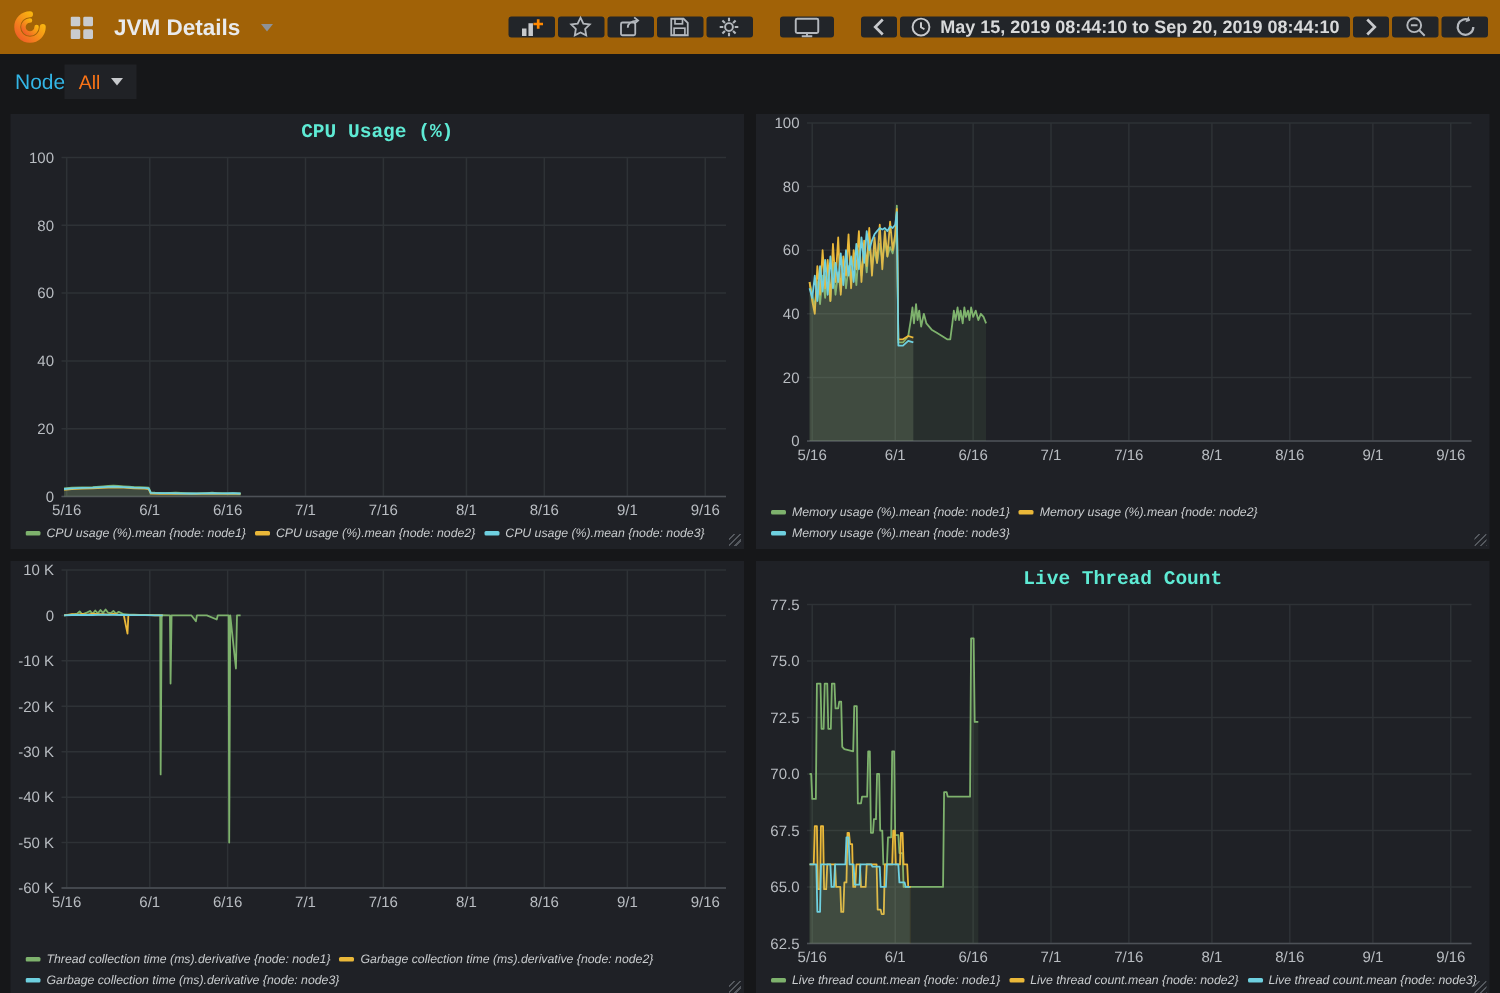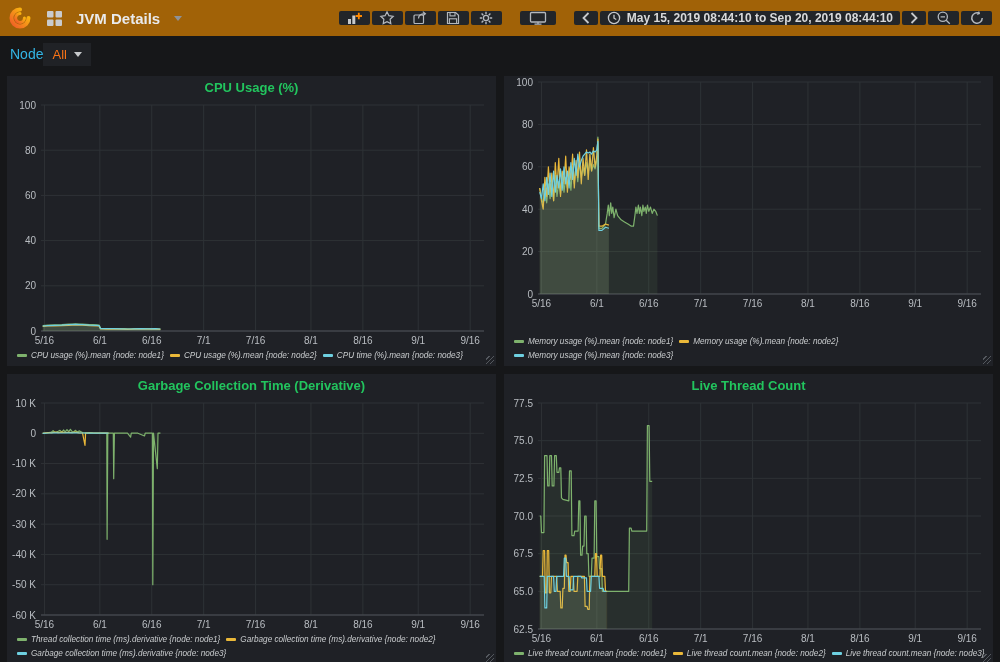--- a/index.html
+++ b/index.html
@@ -21,21 +21,21 @@
 
   
   .submenu { height:36px; display:flex; align-items:center; padding:0 10px; gap:0; background:#161719; }
   .var-label { color:#33b5e5; font-size:14px; font-weight:400; margin-right:0; }
   .var-value { background:#202226; color:#f97316; font-size:13px; padding:4px 9px; display:flex; align-items:center; gap:7px; cursor:pointer; }
   .var-value .caret-down { border-top-color:#c7c9cc; margin-left:0; }
 
   
   .dash { display:grid; grid-template-columns:489px 489px; grid-auto-rows:290px; gap:8px; padding:4px 6px 0 7px; }
   .panel { background:#1f2126; position:relative; display:flex; flex-direction:column; }
-  .panel-title { height:23px; line-height:23px; text-align:center; font-size:13px; font-weight:700; color:#22c55e; cursor:pointer; flex:0 0 auto; }
+  .panel-title { height:23px; line-height:23px; text-align:center; font-size:13px; font-weight:700; color:#5eead4; cursor:pointer; flex:0 0 auto;font-family:Liberation Mono, monospace; }
   .chart-area { flex:1 1 auto; min-height:0; position:relative; cursor:crosshair; }
   .legend { flex:0 0 auto; padding:1px 4px 4px 10px; }
   .legend-row { display:flex; flex-wrap:nowrap; overflow:hidden; align-items:center; height:14px; }
   .legend-item { display:inline-flex; align-items:center; margin-right:6px; white-space:nowrap; font-size:8.2px; color:#c9ccce; cursor:pointer;font-style:italic; }
   .legend-swatch { display:inline-block; width:10px; height:3px; border-radius:1px; margin-right:4px; flex:0 0 auto; }
   .resize-handle { position:absolute; right:2px; bottom:2px; width:8px; height:8px; cursor:nwse-resize;
     background:repeating-linear-gradient(135deg, transparent 0 2px, #54585e 2px 3px); }
   svg text { font-family:"Liberation Sans", sans-serif; }
 </style>
 </head>
@@ -196,21 +196,21 @@
           <span class="legend-item">
             <span class="legend-swatch" style="background: rgb(126, 178, 109);"></span>
             <span>CPU usage (%).mean {node: node1}</span>
           </span>
           <span class="legend-item">
             <span class="legend-swatch" style="background: rgb(234, 184, 57);"></span>
             <span>CPU usage (%).mean {node: node2}</span>
           </span>
           <span class="legend-item">
             <span class="legend-swatch" style="background: rgb(110, 208, 224);"></span>
-            <span>CPU time (%).mean {node: node3}</span>
+            <span>CPU usage (%).mean {node: node3}</span>
           </span>
         </div>
       </div>
     <div class="resize-handle"></div>
   </div>
 
   <div class="panel">
     <div class="chart-area"><svg width="489" height="234">
           <line x1="37.4609375" x2="37.4609375" y1="6" y2="218" stroke="#2e3236" stroke-width="1"></line>
           <text x="37.4609375" y="230.5" text-anchor="middle" fill="#b9bdc2" font-size="10">5/16</text>
@@ -265,21 +265,20 @@
           <span class="legend-item">
             <span class="legend-swatch" style="background: rgb(110, 208, 224);"></span>
             <span>Memory usage (%).mean {node: node3}</span>
           </span>
         </div>
       </div>
     <div class="resize-handle"></div>
   </div>
 
   <div class="panel">
-    <div class="panel-title">Garbage Collection Time (Derivative)</div>
     <div class="chart-area"><svg width="489" height="234">
           <line x1="37.4609375" x2="37.4609375" y1="6" y2="218" stroke="#2e3236" stroke-width="1"></line>
           <text x="37.4609375" y="230.5" text-anchor="middle" fill="#b9bdc2" font-size="10">5/16</text>
           <line x1="92.8359375" x2="92.8359375" y1="6" y2="218" stroke="#2e3236" stroke-width="1"></line>
           <text x="92.8359375" y="230.5" text-anchor="middle" fill="#b9bdc2" font-size="10">6/1</text>
           <line x1="144.75" x2="144.75" y1="6" y2="218" stroke="#2e3236" stroke-width="1"></line>
           <text x="144.75" y="230.5" text-anchor="middle" fill="#b9bdc2" font-size="10">6/16</text>
           <line x1="196.6640625" x2="196.6640625" y1="6" y2="218" stroke="#2e3236" stroke-width="1"></line>
           <text x="196.6640625" y="230.5" text-anchor="middle" fill="#b9bdc2" font-size="10">7/1</text>
           <line x1="248.578125" x2="248.578125" y1="6" y2="218" stroke="#2e3236" stroke-width="1"></line>

